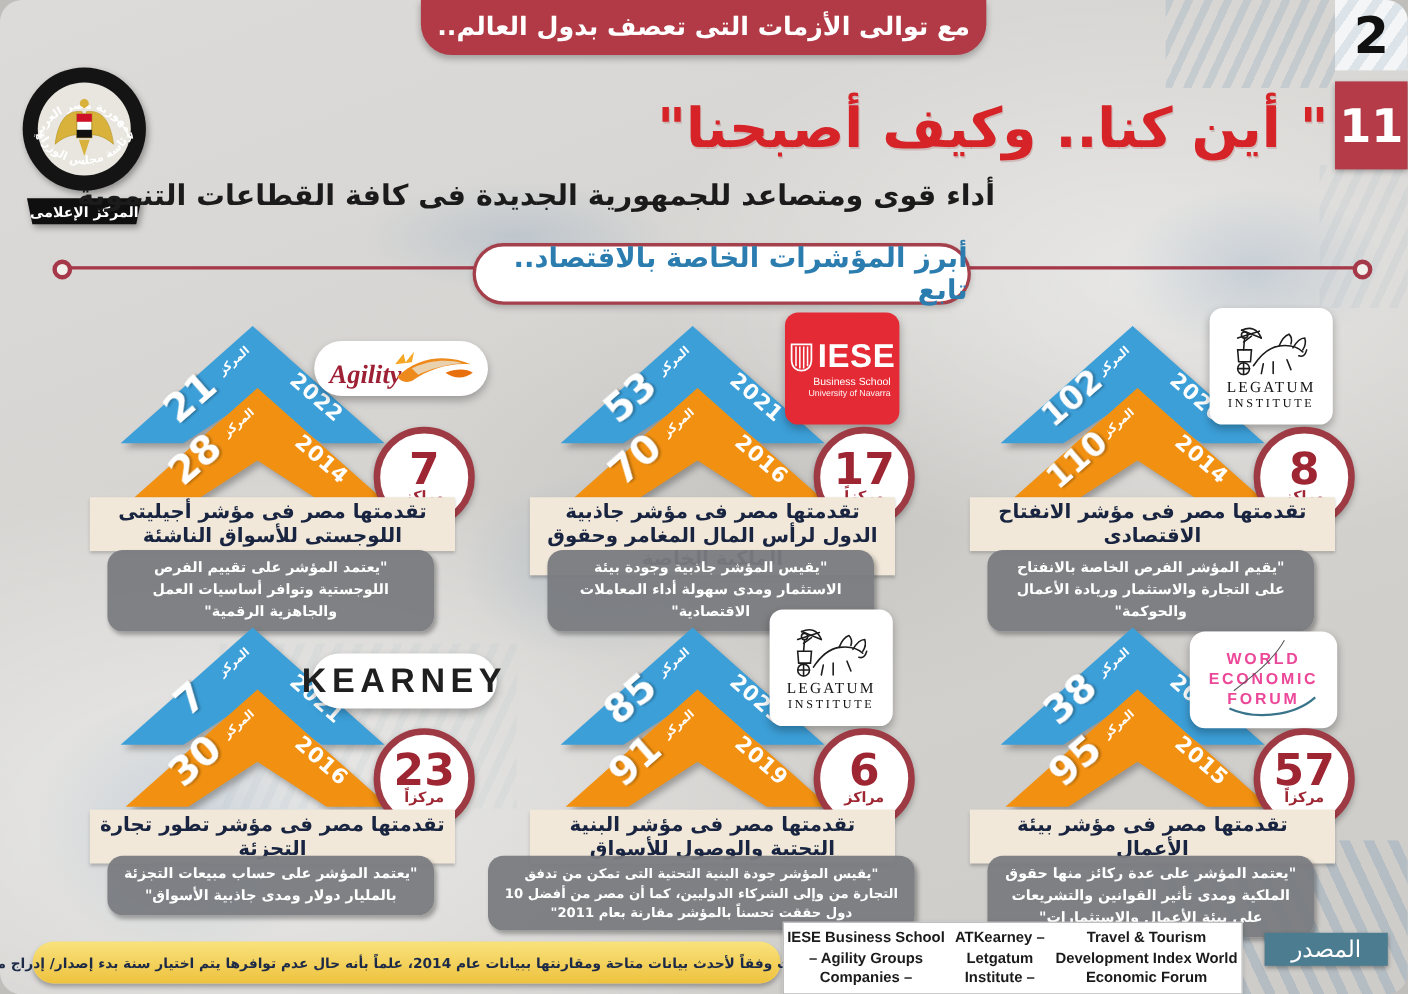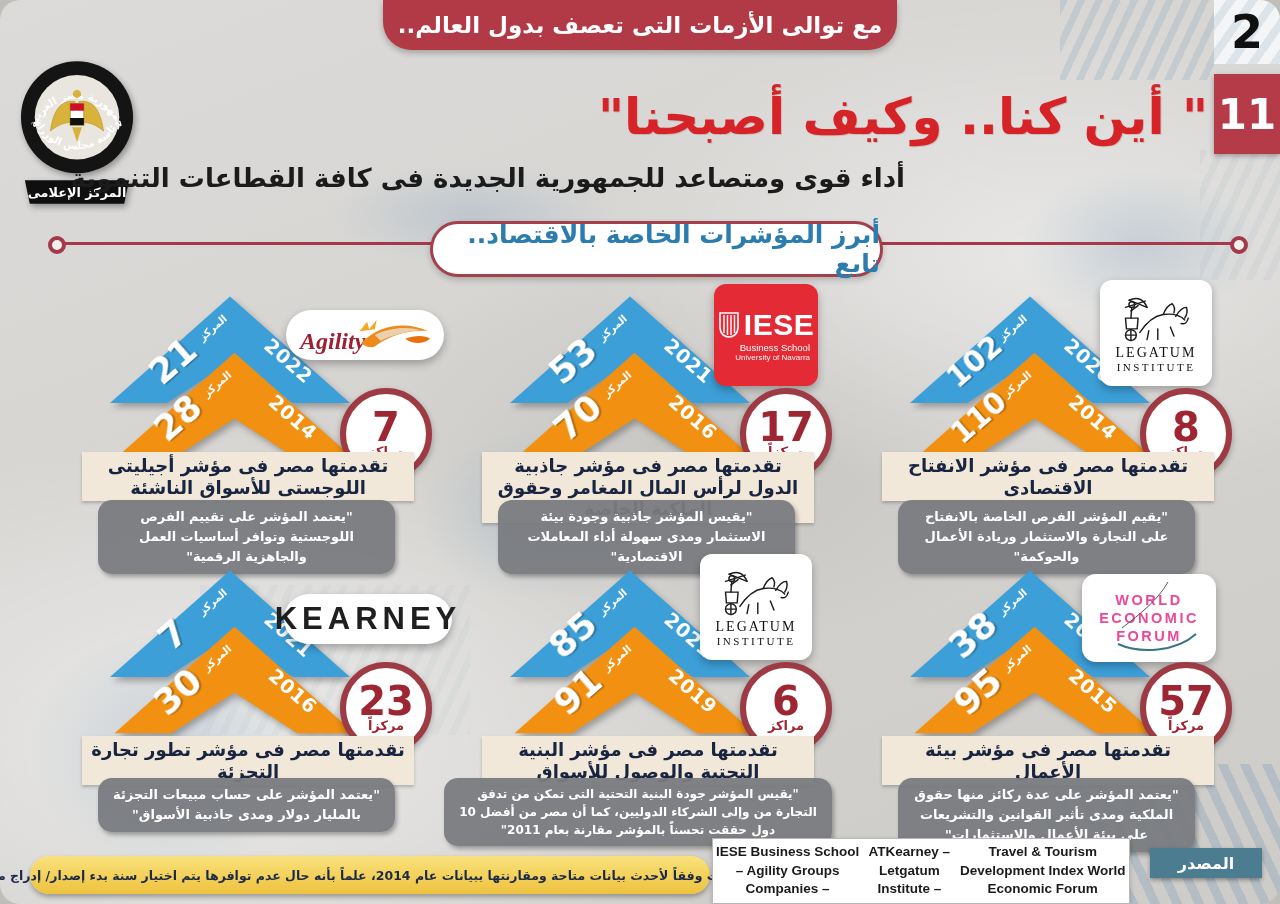--- a/index.html
+++ b/index.html
@@ -85,21 +85,21 @@
   .wef-line{font-family:"Liberation Sans",sans-serif;font-size:14.5px;font-weight:700;letter-spacing:2.5px;color:#ec4899;line-height:1.25;}
   .wef-swoosh{position:absolute;left:0;top:0;width:134px;height:88px;}
   
   .footnote{position:absolute;left:30px;top:856px;width:680px;height:38px;border-radius:20px;
     background:linear-gradient(#f9e27d,#eec23e);display:flex;align-items:center;justify-content:center;
     color:#1c2a47;font-size:12.5px;font-weight:700;white-space:nowrap;box-shadow:0 3px 5px rgba(0,0,0,.3);}
   .source-box{position:absolute;left:712px;top:838px;width:416px;height:64px;background:#fff;border:1px solid #b8b8b8;
     box-shadow:0 2px 5px rgba(0,0,0,.2);display:flex;flex-direction:row;align-items:center;justify-content:center;direction:ltr;}
   .source-line{font-family:"Liberation Sans",sans-serif;font-size:13.5px;font-weight:700;color:#1b1b1b;line-height:1.4;text-align:center;}
   .source-tab{position:absolute;left:1150px;top:848px;width:112px;height:30px;background:#4c7c90;color:#fff;
-    display:flex;align-items:center;justify-content:center;font-size:16px;font-weight:700;box-shadow:0 2px 4px rgba(0,0,0,.35);}
+    display:flex;align-items:center;justify-content:center;font-size:21px;font-weight:400;box-shadow:0 2px 4px rgba(0,0,0,.35);}
 </style>
 </head>
 <body>
 
 <div class="stage">
 
   <div class="tex tex-stripes" style="right:60px;top:0;width:160px;height:80px;opacity:.75;"></div>
   <div class="tex tex-stripes" style="right:0;top:150px;width:80px;height:130px;opacity:.3;"></div>
   <div class="tex tex-stripes2" style="right:0;bottom:0;width:240px;height:140px;opacity:.85;"></div>
   <div class="tex tex-stripes" style="left:200px;top:585px;width:270px;height:150px;opacity:.22;"></div>

